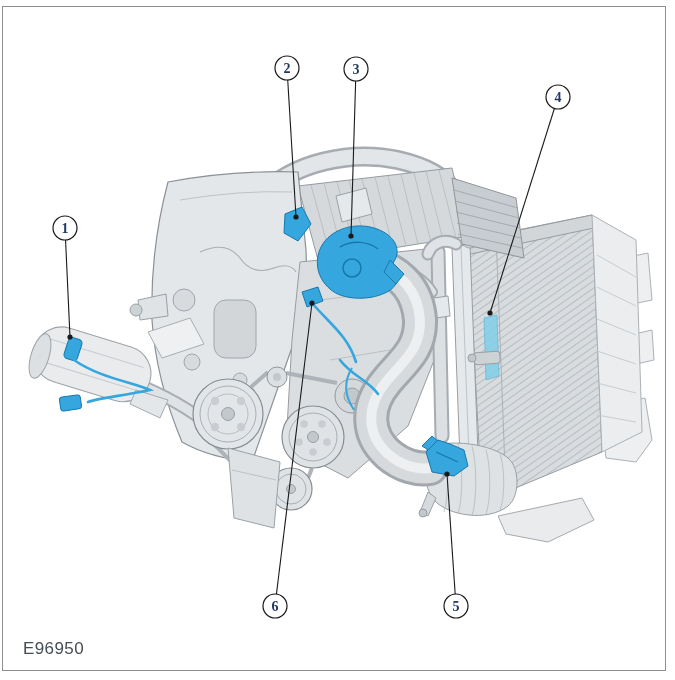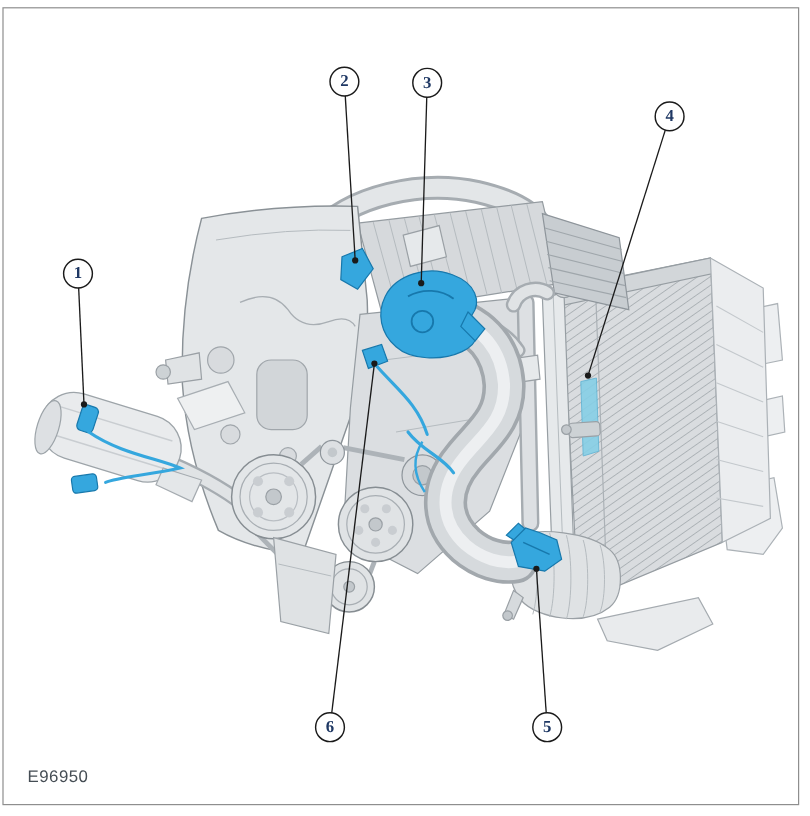--- a/index.html
+++ b/index.html
@@ -1,20 +1,20 @@
 <!DOCTYPE html>
 <html style="--bg: #FFFFFF; --border: #8E8E8E; --hl: #35A7DE; --hl-dark: #1778AC;"><head>
 <meta charset="utf-8">
 <style>
   html,body{margin:0;padding:0;background:#fff;width:675px;height:680px;overflow:hidden;}
   .canvas{position:relative;width:675px;height:680px;background:var(--bg,#fff);
           font-family:"Liberation Sans",sans-serif;}
   .frame{position:absolute;left:2px;top:6px;width:664px;height:665px;
          border:1px solid var(--border,#8E8E8E);box-sizing:border-box;pointer-events:none;}
-  .figure-code{position:absolute;left:23px;top:639px;font-size:14px;letter-spacing:.4px;
+  .figure-code{position:absolute;left:23px;top:639px;font-size:17px;letter-spacing:.4px;
                color:#454D54;}
   svg{position:absolute;left:0;top:0;}
   .gline{stroke:#B3B9BD;stroke-width:.8;fill:none;}
   .hl{fill:var(--hl,#35A7DE);stroke:var(--hl-dark,#1778AC);stroke-width:1;}
   .hl-wire{stroke:var(--hl,#35A7DE);stroke-width:2.6;fill:none;stroke-linecap:round;}
   text.callout-num{font-family:"Liberation Serif",serif;font-weight:bold;font-size:14px;}
 </style>
 </head>
 <body>
 

